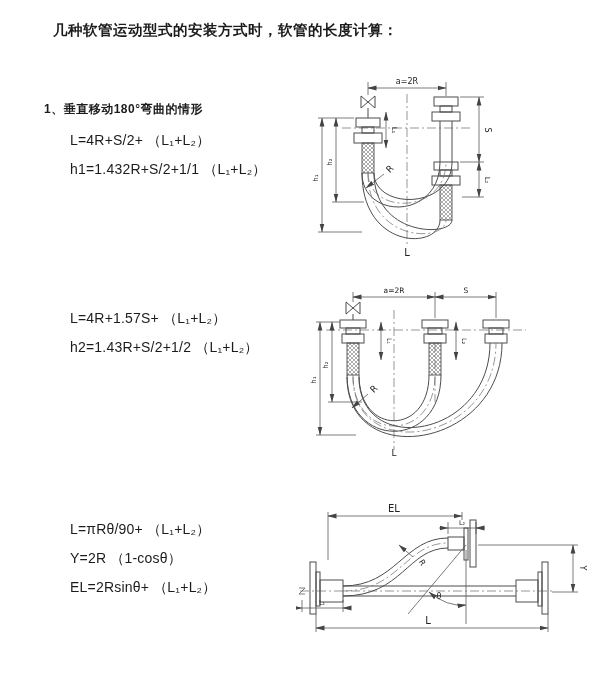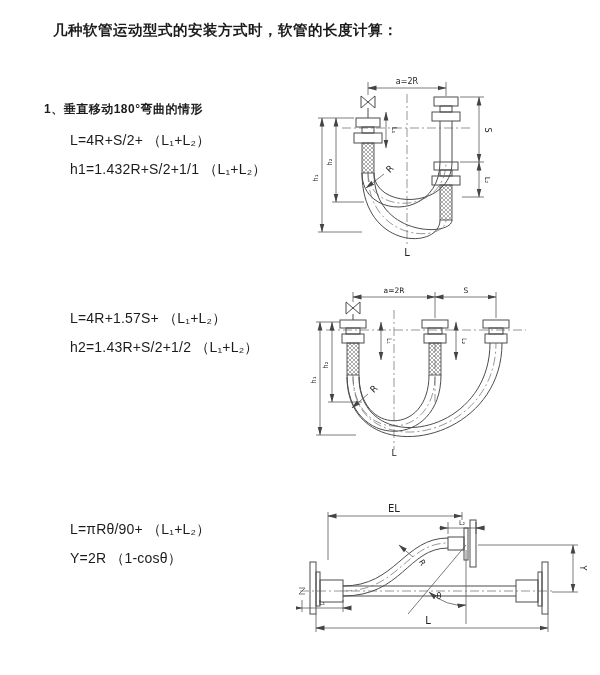--- a/index.html
+++ b/index.html
@@ -48,20 +48,21 @@
 </div>
 
 <div class="sec" id="sec2">
   <div class="f">L=4R+1.57S+ （L₁+L₂）</div>
   <div class="f">h2=1.43R+S/2+1/2 （L₁+L₂）</div>
 </div>
 
 <div class="sec" id="sec3">
   <div class="f">L=πRθ/90+ （L₁+L₂）</div>
   <div class="f">Y=2R （1-cosθ）</div>
+  <div class="f">EL=2Rsinθ+ （L₁+L₂）</div>
 </div>
 
 <svg class="diag" style="left:306px;top:70px" width="288" height="192" viewBox="0 0 288 192">
 
   <line class="cl" x1="101" y1="24" x2="101" y2="174"></line>
   <line class="cl" x1="36" y1="58" x2="164" y2="58"></line>
 
   <g>
     <line class="thin" x1="62" y1="12" x2="62" y2="25"></line>
     <line class="thin" x1="140" y1="12" x2="140" y2="26"></line>

